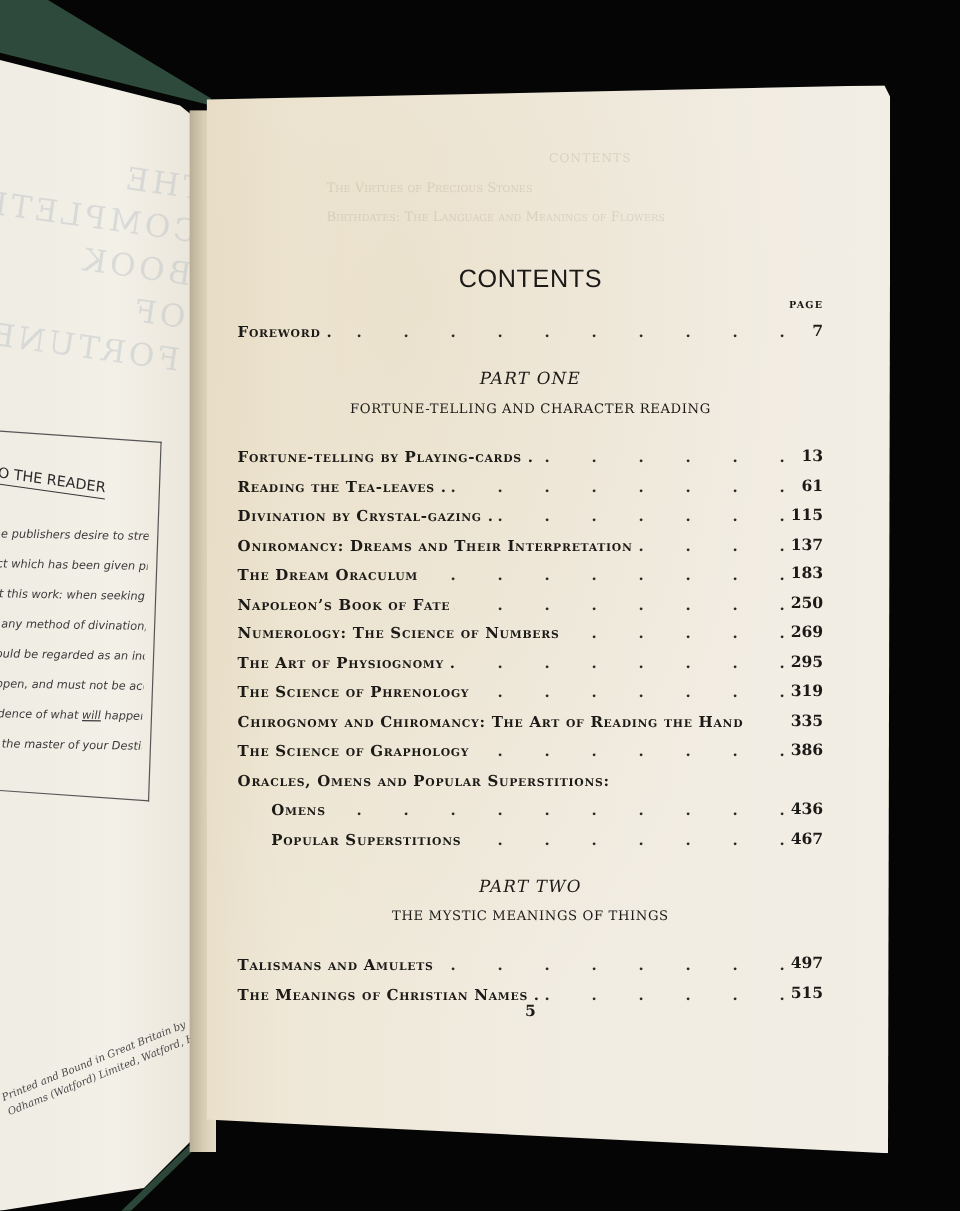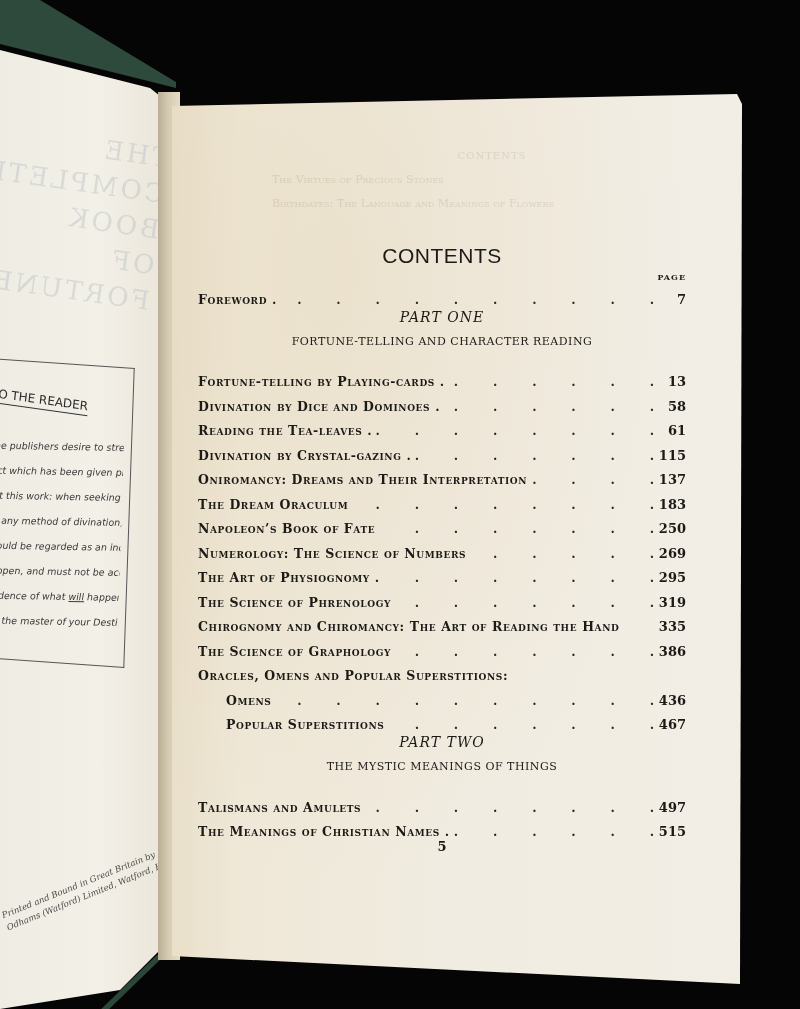--- a/index.html
+++ b/index.html
@@ -62,21 +62,21 @@
   }
 
   
   .gutter {
     position: absolute; left: 158px; top: 92px; width: 22px; height: 868px;
     background: linear-gradient(90deg, #b9ad95 0%, #d6ccb4 50%, #e6dcc6 100%);
   }
 
   
   .right-page {
-    position: absolute; left: 172px; top: 94px; width: 570px; height: 898px;
+    position: absolute; left: 172px; top: 71px; width: 570px; height: 898px;
     background:
       radial-gradient(ellipse at 30% 20%, rgba(220,200,160,0.25), transparent 60%),
       linear-gradient(90deg, #e9dfca 0%, #efe8d8 12%, #f1ece1 50%, #f2eee5 100%);
     clip-path: polygon(0 12px, 565px 0, 570px 10px, 568px 890px, 0 862px);
     border-radius: 4px;
   }
   .showthrough {
     position: absolute; left: 100px; top: 50px; width: 440px;
     color: rgba(120,110,90,0.18); font-size: 11px; line-height: 24px;
     font-variant: small-caps; transform: scaleX(1);
@@ -113,21 +113,21 @@
     float: right; direction: rtl;
   }
   .entry .pg {
     font-weight: bold; font-size: 13px; min-width: 28px; text-align: right;
   }
   .entry.sub .label { padding-left: 28px; }
   .entry.nodots .leader { visibility: hidden; }
 
   .part-label {
     text-align: center; font-style: italic; font-size: 14px;
-    letter-spacing: 1px; margin-top: 2px; height: 26px;
+    letter-spacing: 1px; margin-top: 24px; height: 26px;
   }
   .part-title {
     text-align: center; font-size: 11px; letter-spacing: 0.5px;
     height: 30px;
   }
   .folio {
     text-align: center; font-weight: bold; font-size: 13px; margin-top: 0px;
   }
 </style>
 </head>
@@ -185,25 +185,20 @@
 
       <div class="part-label">PART ONE</div>
       <div class="part-title">FORTUNE-TELLING AND CHARACTER READING</div>
 
       <div class="entry">
           <span class="label">Fortune-telling by Playing-cards .</span>
           <span class="leader"></span>
           <span class="pg">13</span>
         </div>
       <div class="entry">
-          <span class="label">Divination by Dice and Dominoes .</span>
-          <span class="leader"></span>
-          <span class="pg">58</span>
-        </div>
-      <div class="entry">
           <span class="label">Reading the Tea-leaves .</span>
           <span class="leader"></span>
           <span class="pg">61</span>
         </div>
       <div class="entry">
           <span class="label">Divination by Crystal-gazing .</span>
           <span class="leader"></span>
           <span class="pg">115</span>
         </div>
       <div class="entry">

